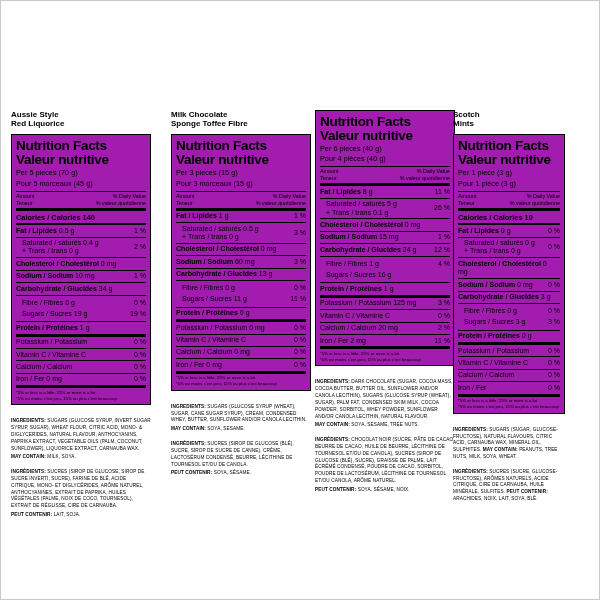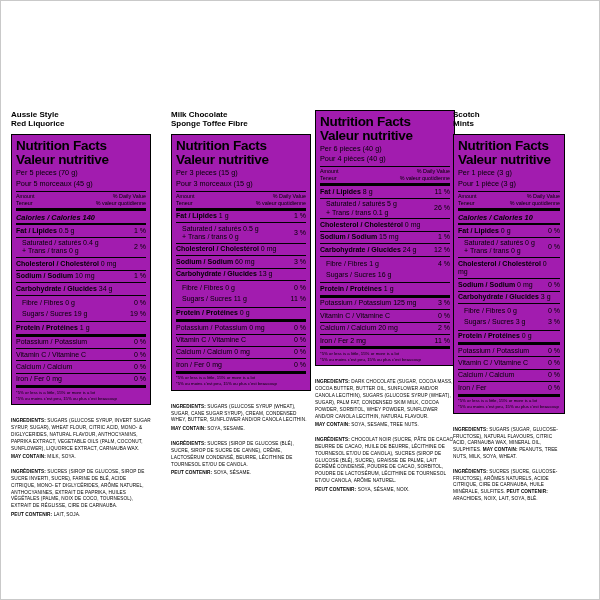--- a/index.html
+++ b/index.html
@@ -14,21 +14,21 @@
   .col:nth-child(4){left:452px;width:112px;}
   .ptitle{font-size:8px;font-weight:bold;line-height:1.15;margin-bottom:6px;}
   .nft{border:1px solid #000;padding:4px 4px 2px 4px;background:#a21caf;}
   .nf-title{font-size:13.5px;font-weight:bold;line-height:1.04;letter-spacing:-.3px;}
   .serving{font-size:7.3px;line-height:1.25;margin-top:1px;}
   .serving:first-of-type{margin-top:3px;}
   .amount-hdr{display:flex;justify-content:space-between;border-top:1px solid #000;
               margin-top:3px;padding:1px 0;font-size:5.4px;line-height:1.3;}
   .ah-right{text-align:right;}
   .bar{height:3px;background:#000;}
-  .calories{font-size:7.4px;font-weight:bold;padding:2px 0 1.5px 0;border-bottom:2px solid #000;font-style:italic;}
+  .calories{font-size:7.4px;font-weight:bold;padding:2px 0 1.5px 0;border-bottom:2px solid #000;}
   .row{display:flex;justify-content:space-between;align-items:center;
        border-top:1px solid #000;padding:1.5px 0;font-size:7px;line-height:1.2;}
   .rows .row:first-child{border-top:none;}
   .row.nb{border-top:none;}
   .row .b,.b{font-weight:bold;}
   .row.sub .left,.row.sub1 .left,.row.sub2 .left{padding-left:6px;}
   .row.sub1{padding-top:3px;}
   .row.sub2{border-top:none;padding-bottom:3px;}
   .pct{white-space:nowrap;padding-left:3px;}
   .footnote{font-size:4.3px;line-height:1.35;padding:1.5px 0 1px 0;}

